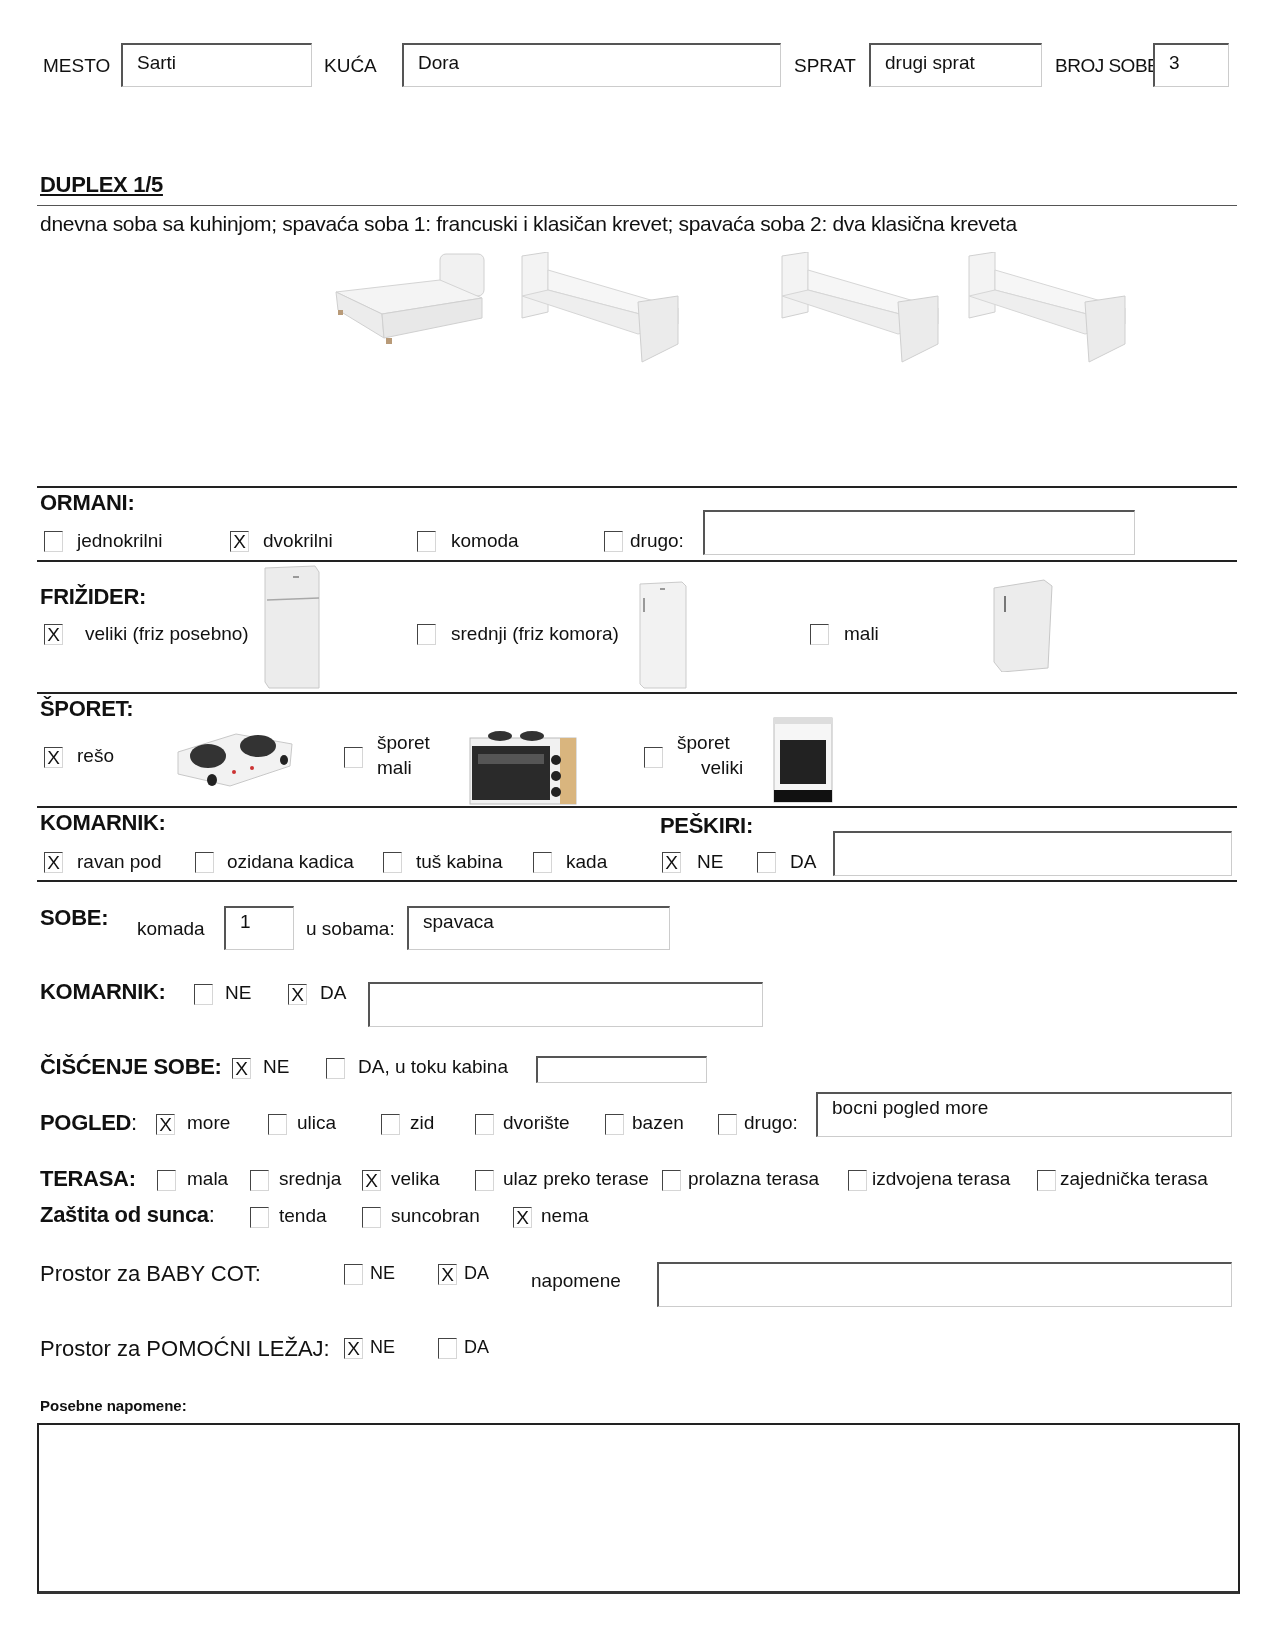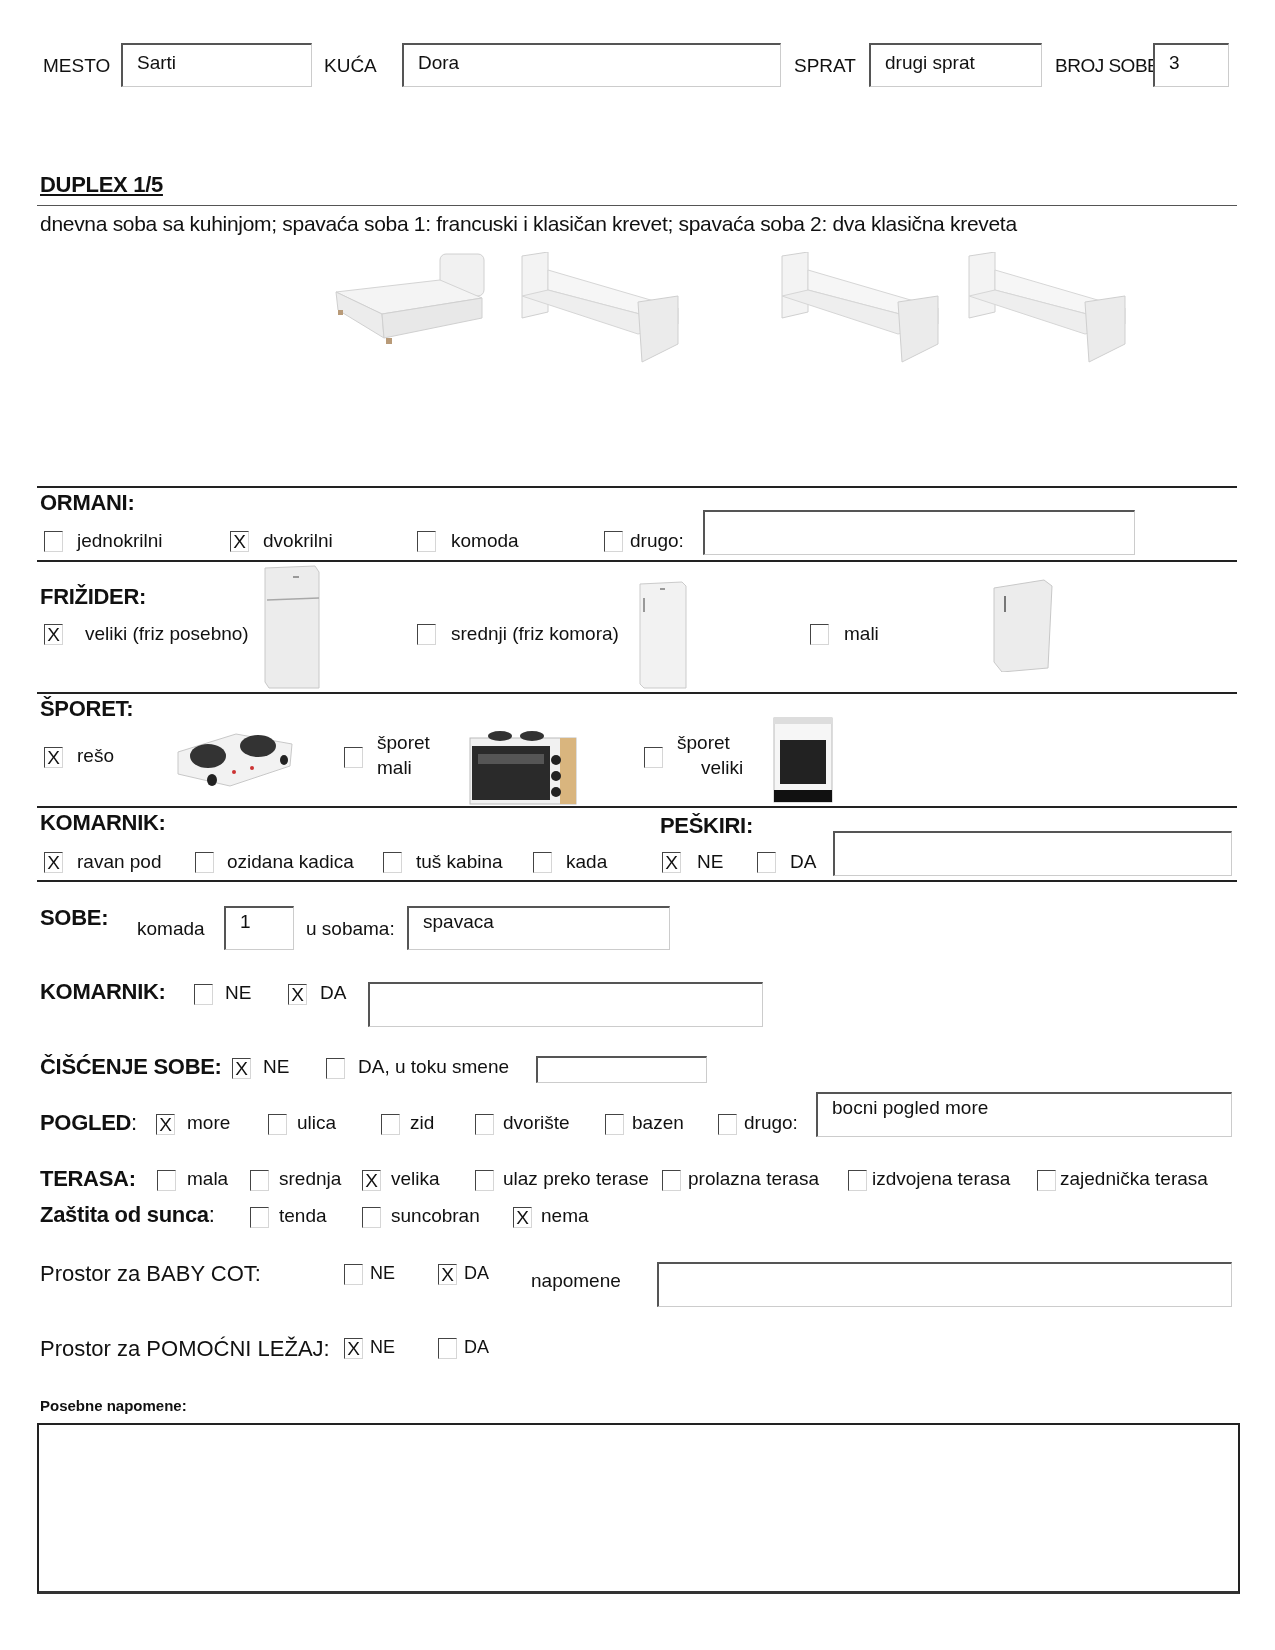--- a/index.html
+++ b/index.html
@@ -170,21 +170,21 @@
 <div class="cb" style="left:194px;top:984px;"></div>
 <div class="lbl" style="left:225px;top:982px;">NE</div>
 <div class="cb" style="left:288px;top:984px;">X</div>
 <div class="lbl" style="left:320px;top:982px;">DA</div>
 <div class="field" style="left:368px;top:982px;width:395px;height:45px;"></div>
 
 <div class="h" style="left:40px;top:1054px;">ČIŠĆENJE SOBE:</div>
 <div class="cb" style="left:232px;top:1058px;">X</div>
 <div class="lbl" style="left:263px;top:1056px;">NE</div>
 <div class="cb" style="left:326px;top:1058px;"></div>
-<div class="lbl" style="left:358px;top:1056px;">DA, u toku smene</div>
+<div class="lbl" style="left:358px;top:1056px;">DA, u toku kabina</div>
 <div class="field" style="left:536px;top:1056px;width:171px;height:27px;padding:2px 3px;"></div>
 
 <div class="h" style="left:40px;top:1110px;"><span>POGLED</span><span style="font-weight:normal;">:</span></div>
 <div class="cb" style="left:156px;top:1114px;">X</div>
 <div class="lbl" style="left:187px;top:1112px;">more</div>
 <div class="cb" style="left:268px;top:1114px;"></div>
 <div class="lbl" style="left:297px;top:1112px;">ulica</div>
 <div class="cb" style="left:381px;top:1114px;"></div>
 <div class="lbl" style="left:410px;top:1112px;">zid</div>
 <div class="cb" style="left:475px;top:1114px;"></div>

